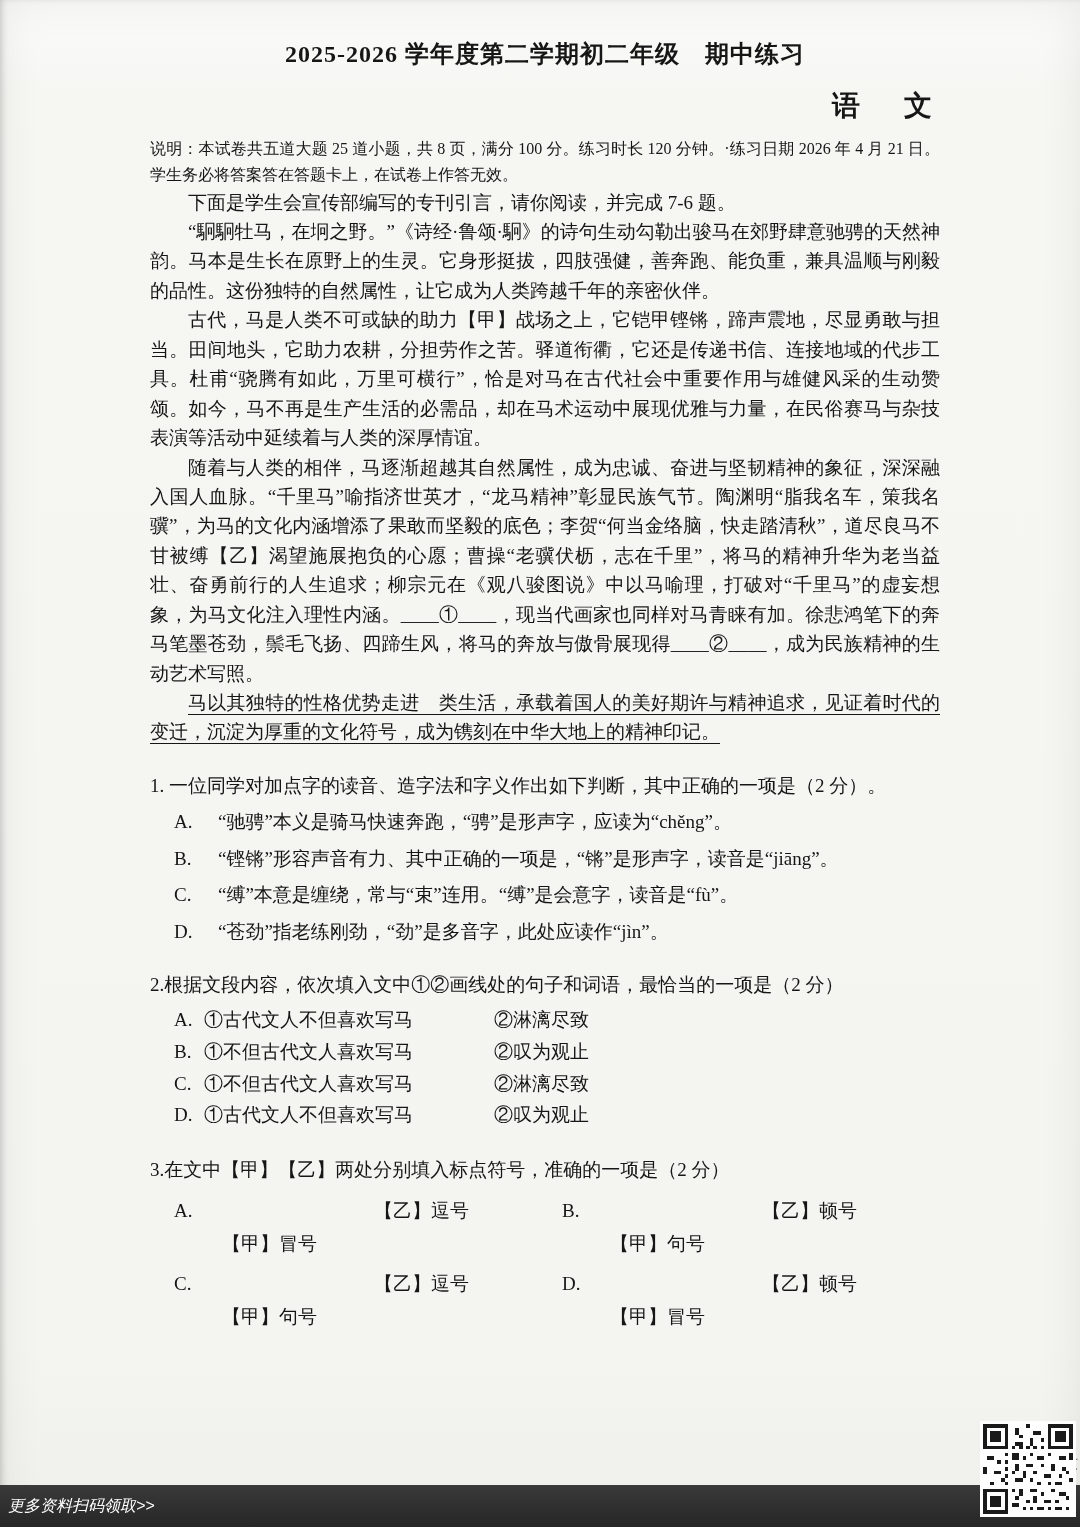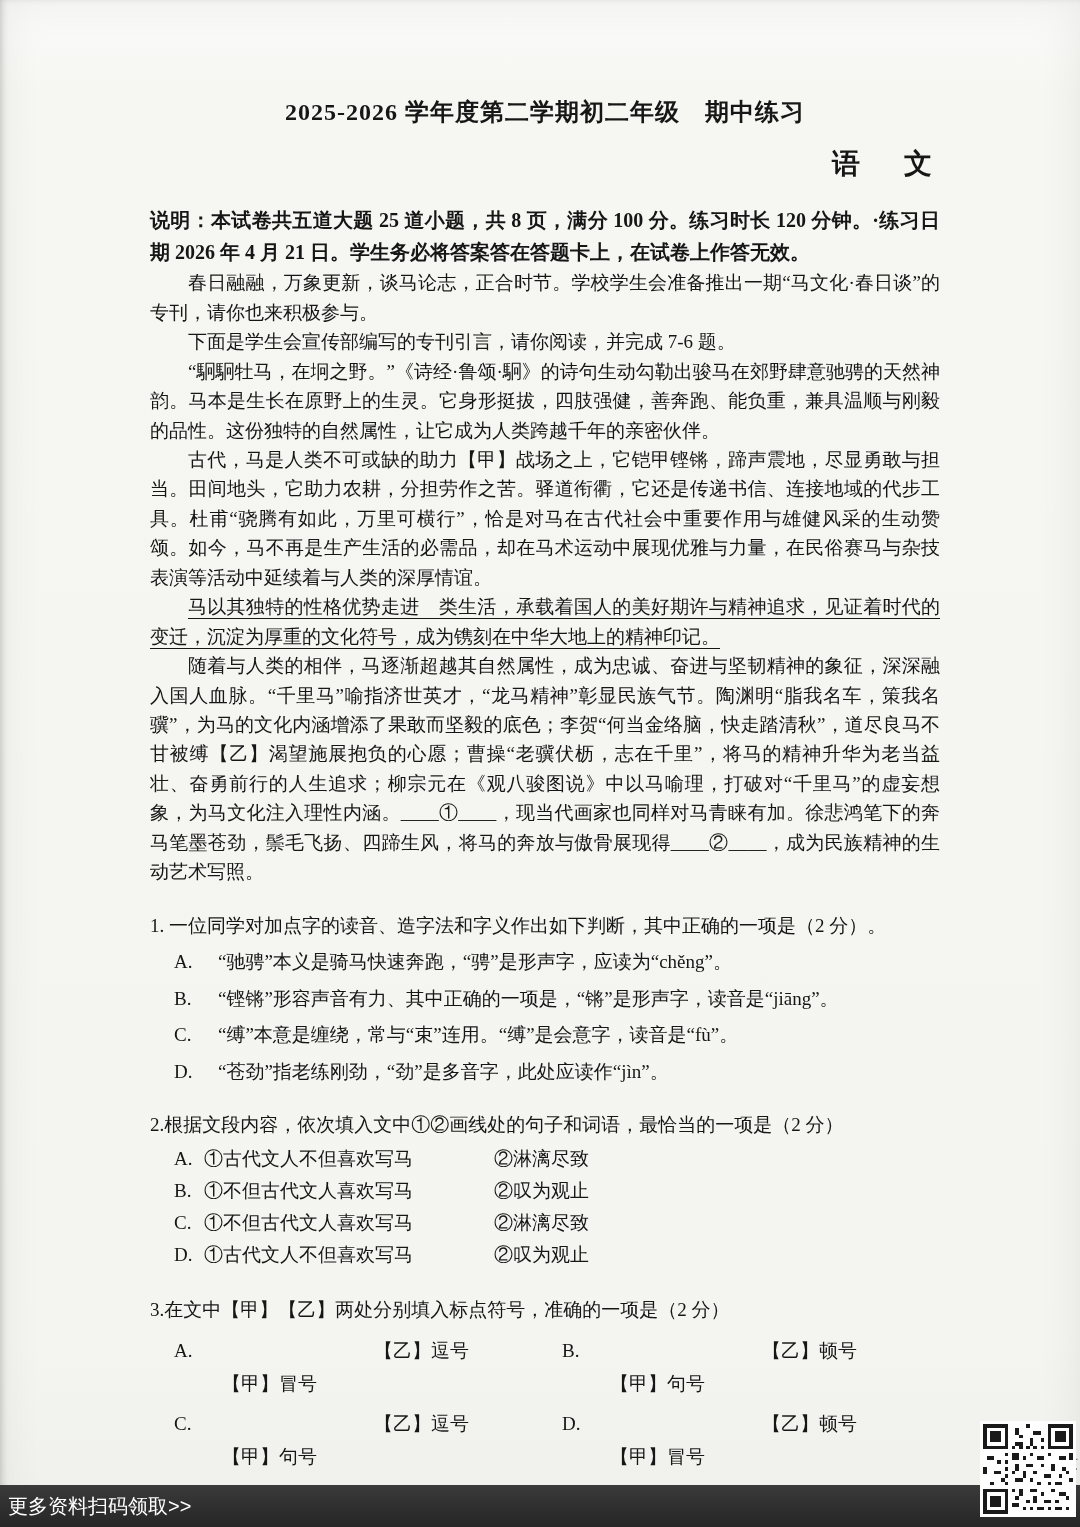--- a/index.html
+++ b/index.html
@@ -9,30 +9,30 @@
     font-family: "Liberation Serif", "DejaVu Serif", serif;
     color: #161616;
   }
   .page {
     position: relative;
     width: 1080px; height: 1527px;
     background: linear-gradient(180deg, #fbfbf9 0%, #f6f6f3 6%, #f4f4f1 88%, #efefeb 100%);
     overflow: hidden;
     box-shadow: inset 0 0 46px rgba(0,0,0,0.07), inset 4px 0 8px -4px rgba(0,0,0,0.25);
   }
-  .content { padding: 98px 140px 0 150px; }
+  .content { padding: 40px 140px 0 150px; }
   .title {
     text-align: center; font-size: 24px; font-weight: 700;
     letter-spacing: 1px; line-height: 1.2;
   }
   .subject {
     text-align: right; font-size: 28px; font-weight: 700;
     letter-spacing: 8px; margin-top: 20px; line-height: 1.2;
   }
-  .note { margin-top: 24px; font-size: 20px; line-height: 1.6; text-align: justify; font-weight: bold; }
+  .note { margin-top: 14px; font-size: 16px; line-height: 1.6; text-align: justify; }
   .section { margin-top: 8px; font-size: 19.5px; font-weight: 700; line-height: 1.5; }
   .para { font-size: 19px; line-height: 1.55; text-align: justify; }
   .indent { text-indent: 2em; }
   .underlined { text-decoration: underline; text-underline-offset: 5px; }
   .stem { font-size: 19px; line-height: 1.55; margin-top: 24px; }
   .q1opt { margin: 8px 0 8px 24px; font-size: 19px; line-height: 1.5; display: flex; }
   .q1opt .optlabel { width: 44px; flex: 0 0 44px; }
   .q2opts { margin: 4px 0 2px 24px; }
   .q2row { display: flex; font-size: 19px; line-height: 1.68; }
   .q2row .optlabel { width: 30px; flex: 0 0 30px; }
@@ -47,45 +47,45 @@
   .pagefooter {
     position: absolute; bottom: 54px; left: 0; width: 100%;
     text-align: right; font-size: 12px; letter-spacing: 2px;
   }
   .bottombar {
     position: absolute; left: 0; bottom: 0; width: 100%; height: 42px;
     background: linear-gradient(180deg, #3a3a3a 0%, #262626 100%);
     display: flex; align-items: center; padding-left: 8px;
   }
   .bottombar span {
-    color: #ffffff; font-size: 20px;
+    color: #ffffff; font-size: 16px;
     font-family: "Liberation Sans", sans-serif;
+    font-style: italic;
   }
   .qr {
     position: absolute; right: 4px; bottom: 10px;
     width: 96px; height: 96px; background: #ffffff;
     z-index: 2; padding: 3px;
   }
 </style>
 </head>
 <body>
 
 <div class="page">
   <div class="content">
 
     <h1 class="title">2025-2026 学年度第二学期初二年级　期中练习</h1>
     <h2 class="subject">语　文</h2>
     <p class="note">说明：本试卷共五道大题 25 道小题，共 8 页，满分 100 分。练习时长 120 分钟。·练习日期 2026 年 4 月 21 日。学生务必将答案答在答题卡上，在试卷上作答无效。</p>
 
-    <p class="para indent">春日融融，万象更新，谈马论志，正合时节。学校学生会准备推出一期“马文化·春日谈”的专刊，请你也来积极参与。</p>
     <p class="para indent">下面是学生会宣传部编写的专刊引言，请你阅读，并完成 7-6 题。</p>
     <p class="para indent">“駉駉牡马，在坰之野。”《诗经·鲁颂·駉》的诗句生动勾勒出骏马在郊野肆意驰骋的天然神韵。马本是生长在原野上的生灵。它身形挺拔，四肢强健，善奔跑、能负重，兼具温顺与刚毅的品性。这份独特的自然属性，让它成为人类跨越千年的亲密伙伴。</p>
     <p class="para indent">古代，马是人类不可或缺的助力【甲】战场之上，它铠甲铿锵，蹄声震地，尽显勇敢与担当。田间地头，它助力农耕，分担劳作之苦。驿道衔衢，它还是传递书信、连接地域的代步工具。杜甫“骁腾有如此，万里可横行”，恰是对马在古代社会中重要作用与雄健风采的生动赞颂。如今，马不再是生产生活的必需品，却在马术运动中展现优雅与力量，在民俗赛马与杂技表演等活动中延续着与人类的深厚情谊。</p>
+    <p class="para indent">随着与人类的相伴，马逐渐超越其自然属性，成为忠诚、奋进与坚韧精神的象征，深深融入国人血脉。“千里马”喻指济世英才，“龙马精神”彰显民族气节。陶渊明“脂我名车，策我名骥”，为马的文化内涵增添了果敢而坚毅的底色；李贺“何当金络脑，快走踏清秋”，道尽良马不甘被缚【乙】渴望施展抱负的心愿；曹操“老骥伏枥，志在千里”，将马的精神升华为老当益壮、奋勇前行的人生追求；柳宗元在《观八骏图说》中以马喻理，打破对“千里马”的虚妄想象，为马文化注入理性内涵。____①____，现当代画家也同样对马青睐有加。徐悲鸿笔下的奔马笔墨苍劲，鬃毛飞扬、四蹄生风，将马的奔放与傲骨展现得____②____，成为民族精神的生动艺术写照。</p>
     <p class="para indent underlined">马以其独特的性格优势走进　类生活，承载着国人的美好期许与精神追求，见证着时代的变迁，沉淀为厚重的文化符号，成为镌刻在中华大地上的精神印记。</p>
-    <p class="para indent">随着与人类的相伴，马逐渐超越其自然属性，成为忠诚、奋进与坚韧精神的象征，深深融入国人血脉。“千里马”喻指济世英才，“龙马精神”彰显民族气节。陶渊明“脂我名车，策我名骥”，为马的文化内涵增添了果敢而坚毅的底色；李贺“何当金络脑，快走踏清秋”，道尽良马不甘被缚【乙】渴望施展抱负的心愿；曹操“老骥伏枥，志在千里”，将马的精神升华为老当益壮、奋勇前行的人生追求；柳宗元在《观八骏图说》中以马喻理，打破对“千里马”的虚妄想象，为马文化注入理性内涵。____①____，现当代画家也同样对马青睐有加。徐悲鸿笔下的奔马笔墨苍劲，鬃毛飞扬、四蹄生风，将马的奔放与傲骨展现得____②____，成为民族精神的生动艺术写照。</p>
 
     <div class="question">
       <p class="stem">1. 一位同学对加点字的读音、造字法和字义作出如下判断，其中正确的一项是（2 分）。</p>
       <div class="q1opt">
         <span class="optlabel">A.</span>
         <span>“驰骋”本义是骑马快速奔跑，“骋”是形声字，应读为“chěng”。</span>
       </div>
       <div class="q1opt">
         <span class="optlabel">B.</span>
         <span>“铿锵”形容声音有力、其中正确的一项是，“锵”是形声字，读音是“jiāng”。</span>

